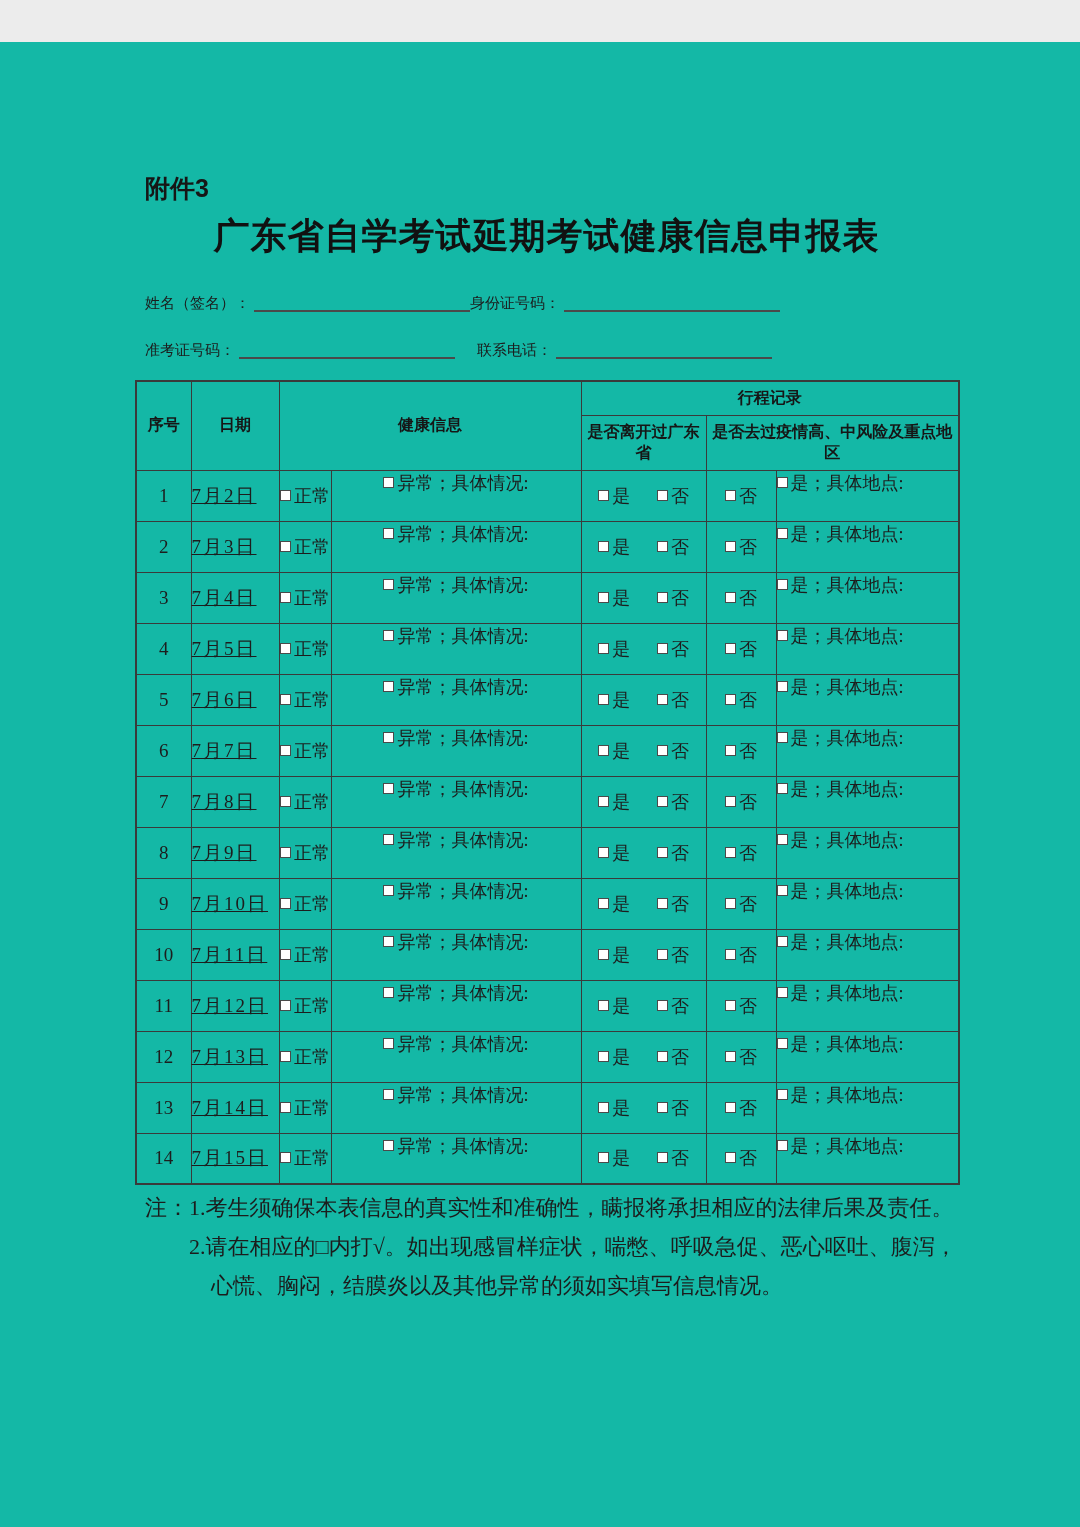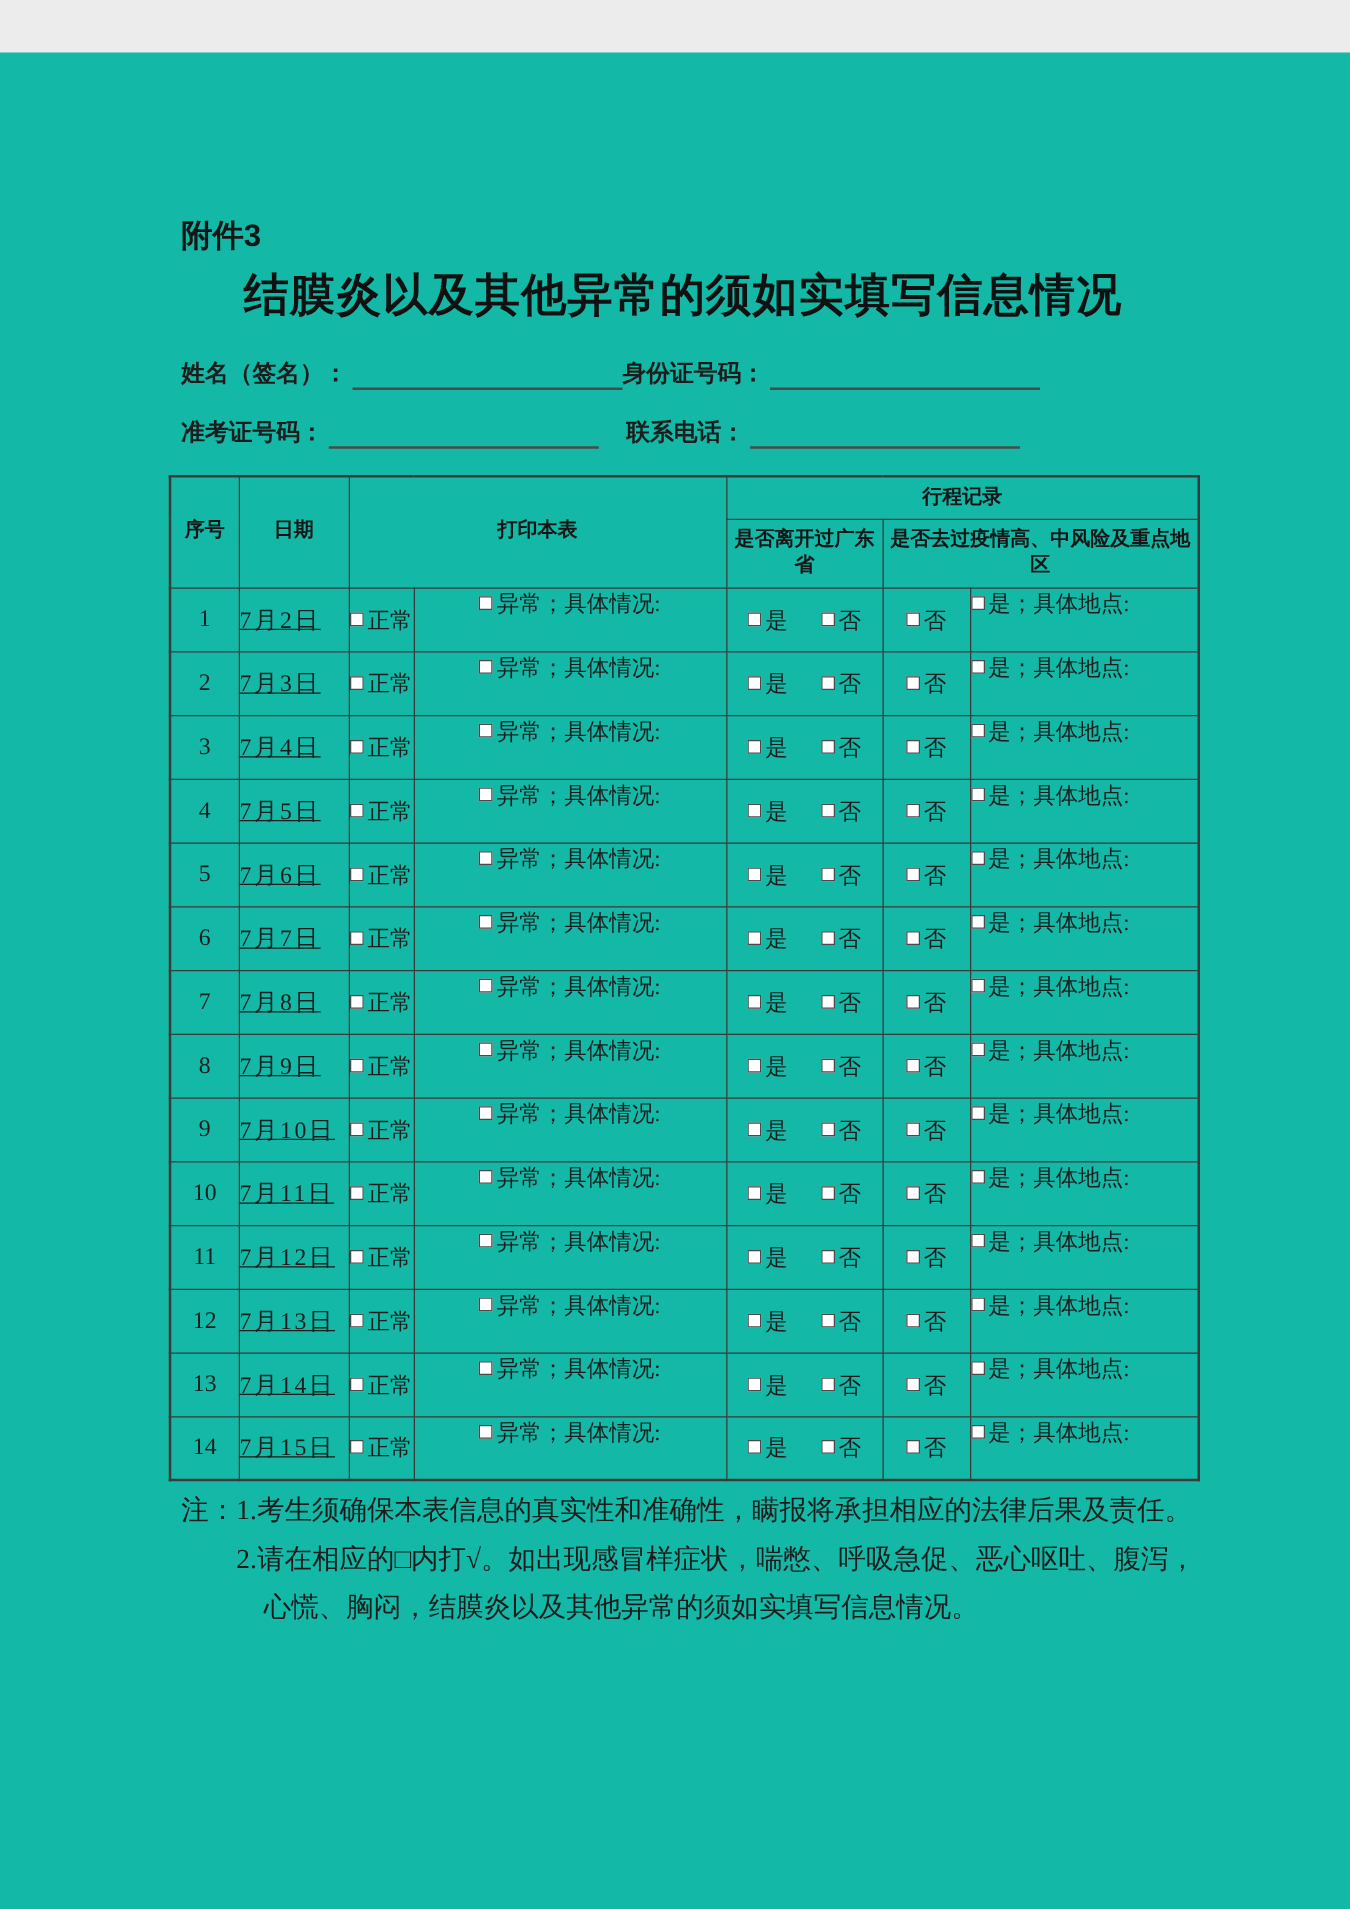--- a/index.html
+++ b/index.html
@@ -19,21 +19,21 @@
   }
   .title {
     position:absolute; top:170px; left:135px; width:823px; margin:0;
     text-align:center;
     font-family:"Liberation Sans","DejaVu Sans",sans-serif;
     font-weight:bold; font-size:36px; letter-spacing:1px; color:#111;
   }
   .fields { position:absolute; top:236px; left:145px; width:815px;
     font-family:"Liberation Sans","DejaVu Sans",sans-serif; }
   .field-row { display:flex; align-items:flex-end; height:34px; margin-bottom:13px; }
-  .flabel { font-size:19px; font-weight:700; color:#1c1c1c; white-space:nowrap; line-height:1.2; }
+  .flabel { font-size:15px; font-weight:400; color:#1c1c1c; white-space:nowrap; line-height:1.2; }
   .blank {
     display:inline-block; width:216px; height:24px;
     border-bottom:2px solid #4a4a4a; margin-left:4px;
     font-size:19px;
   }
   .gap2 { margin-left:22px; }
 
   table.decl {
     position:absolute; top:338px; left:135px;
     width:823px; border-collapse:collapse; table-layout:fixed;
@@ -76,21 +76,21 @@
     text-align:center; font-size:21px; color:#2a2a2a; letter-spacing:1px;
   }
 </style>
 </head>
 <body>
 
 <div class="page">
 
   <div class="attachment">附件3</div>
 
-  <h1 class="title">结膜炎以及其他异常的须如实填写信息情况</h1>
+  <h1 class="title">广东省自学考试延期考试健康信息申报表</h1>
 
   <div class="fields">
     <div class="field-row">
       <span class="flabel">姓名（签名）：</span>
       <span class="blank"></span>
       <span class="flabel">身份证号码：</span>
       <span class="blank"></span>
     </div>
     <div class="field-row">
       <span class="flabel">准考证号码：</span>
@@ -107,21 +107,21 @@
         <col style="width:52px">
       <col style="width:250px">
         <col style="width:125px">
         <col style="width:70px">
       <col style="width:183px">
     </colgroup>
     <thead>
       <tr class="hrow1">
         <th rowspan="2">序号</th>
         <th rowspan="2">日期</th>
-        <th rowspan="2" colspan="2">打印本表</th>
+        <th rowspan="2" colspan="2">健康信息</th>
         <th colspan="3">行程记录</th>
       </tr>
       <tr class="hrow2">
         <th>是否离开过广东省</th>
         <th colspan="2">是否去过疫情高、中风险及重点地区</th>
       </tr>
     </thead>
     <tbody class="rows" id="rows">
         <tr>
       <td class="c-seq"><span>1</span></td>

